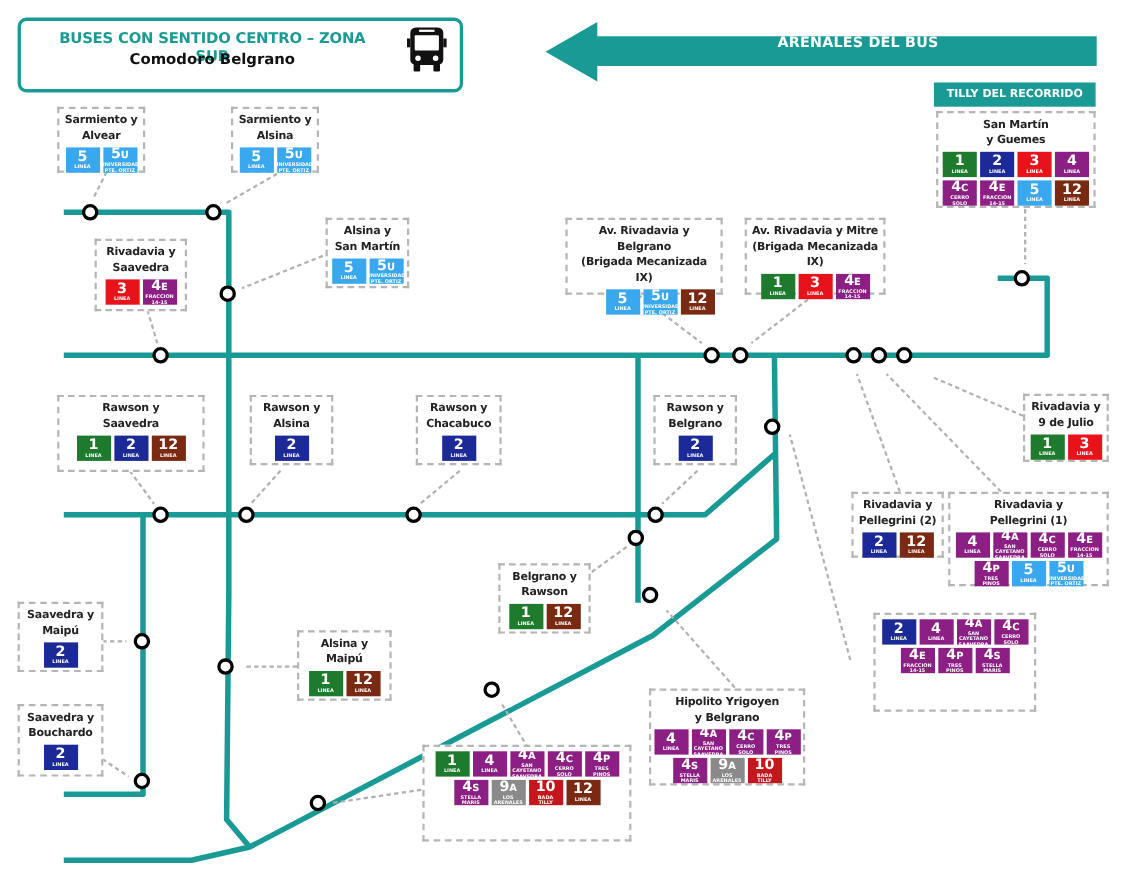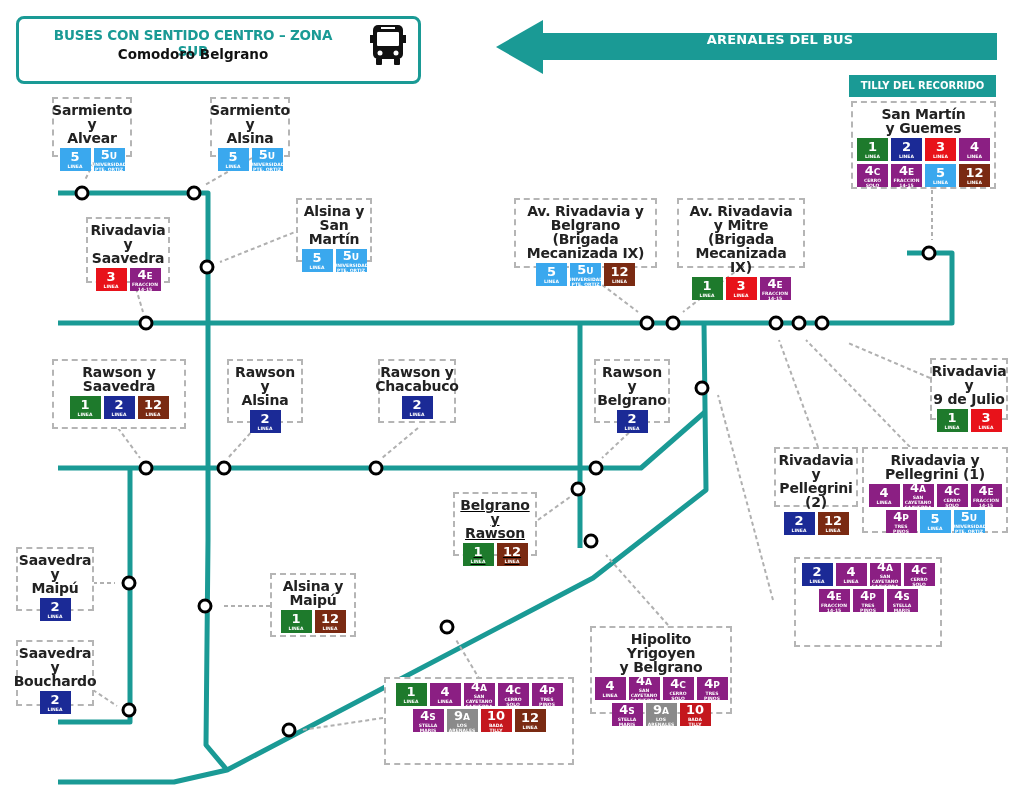--- a/index.html
+++ b/index.html
@@ -5,21 +5,21 @@
   html,body{margin:0;padding:0;background:#fff;}
   body{width:1024px;height:800px;position:relative;overflow:hidden;font-family:"DejaVu Sans",sans-serif;}
   #map-svg{position:absolute;left:0;top:0;}
   .title-box{position:absolute;left:16px;top:16px;width:405px;height:68px;border:3px solid #1a9a95;border-radius:8px;box-sizing:border-box;}
   .title-main{position:absolute;left:24px;top:8px;width:300px;text-align:center;color:#1a9a95;font-weight:bold;font-size:13.5px;letter-spacing:-0.2px;}
   .title-sub{position:absolute;left:24px;top:27px;width:300px;text-align:center;color:#111;font-weight:bold;font-size:13.5px;}
   .bus-icon{position:absolute;right:10px;top:4px;}
   .dir-label{position:absolute;left:560px;top:32px;width:440px;text-align:center;color:#fff;font-weight:bold;font-size:13px;letter-spacing:0.2px;}
   .inicio{position:absolute;left:849px;top:75px;width:147px;height:22px;background:#1a9a95;color:#fff;font-weight:bold;font-size:10px;text-align:center;line-height:22px;}
   .stop-box{position:absolute;border:2px dashed #b5b5b5;background:#fff;box-sizing:border-box;padding:4px 4px 5px;display:flex;flex-direction:column;align-items:center;}
-  .stop-name{font-weight:bold;font-size:14px;color:#222;text-align:center;line-height:14px;white-space:pre-line;margin-bottom:3px;letter-spacing:-0.2px;}
+  .stop-name{font-weight:bold;font-size:10px;color:#222;text-align:center;line-height:14px;white-space:pre-line;margin-bottom:3px;letter-spacing:-0.2px;}
   .badges{display:flex;flex-wrap:wrap;justify-content:center;gap:3px;}
   .badge{width:31px;height:23px;color:#fff;display:flex;flex-direction:column;align-items:center;justify-content:center;line-height:1;}
   .badge .num{font-weight:bold;font-size:13px;}
   .badge .num small{font-size:9px;}
   .badge .sub{font-size:4.5px;font-weight:bold;text-align:center;white-space:pre-line;line-height:5px;margin-top:1px;}
 </style>
 </head>
 <body>
 
 <svg id="map-svg" width="1024" height="800">
@@ -197,21 +197,21 @@
           <div class="num">3</div>
           <div class="sub">LINEA</div>
         </div>
         <div class="badge" style="background: rgb(139, 31, 131);">
           <div class="num">4<small>E</small></div>
           <div class="sub">FRACCION
 14-15</div>
         </div>
       </div>
     </div>
-    <div class="stop-box" style="left: 514px; top: 198px; width: 143px; height: 70px;">
+    <div class="stop-box" style="left: 514px; top: 198px; width: 143px; height: 70px; align-items: flex-end;">
       <div class="stop-name">Av. Rivadavia y Belgrano
 (Brigada Mecanizada IX)</div>
       <div class="badges" style="width: 102px;">
         <div class="badge" style="background: rgb(58, 168, 238);">
           <div class="num">5</div>
           <div class="sub">LINEA</div>
         </div>
         <div class="badge" style="background: rgb(58, 168, 238);">
           <div class="num">5<small>U</small></div>
           <div class="sub">UNIVERSIDAD
@@ -350,21 +350,21 @@
           <div class="num">5</div>
           <div class="sub">LINEA</div>
         </div>
         <div class="badge" style="background: rgb(58, 168, 238);">
           <div class="num">5<small>U</small></div>
           <div class="sub">UNIVERSIDAD
 PTE. ORTIZ</div>
         </div>
       </div>
     </div>
-    <div class="stop-box" style="left: 453px; top: 492px; width: 84px; height: 64px; text-decoration: underline;">
+    <div class="stop-box" style="left: 453px; top: 512px; width: 84px; height: 64px;">
       <div class="stop-name">Belgrano y
 Rawson</div>
       <div class="badges" style="width: 68px;">
         <div class="badge" style="background: rgb(30, 122, 44);">
           <div class="num">1</div>
           <div class="sub">LINEA</div>
         </div>
         <div class="badge" style="background: rgb(122, 42, 18);">
           <div class="num">12</div>
           <div class="sub">LINEA</div>

